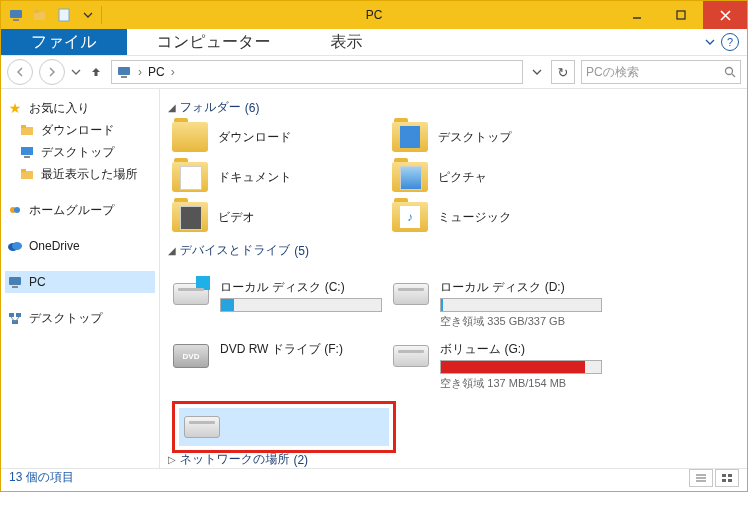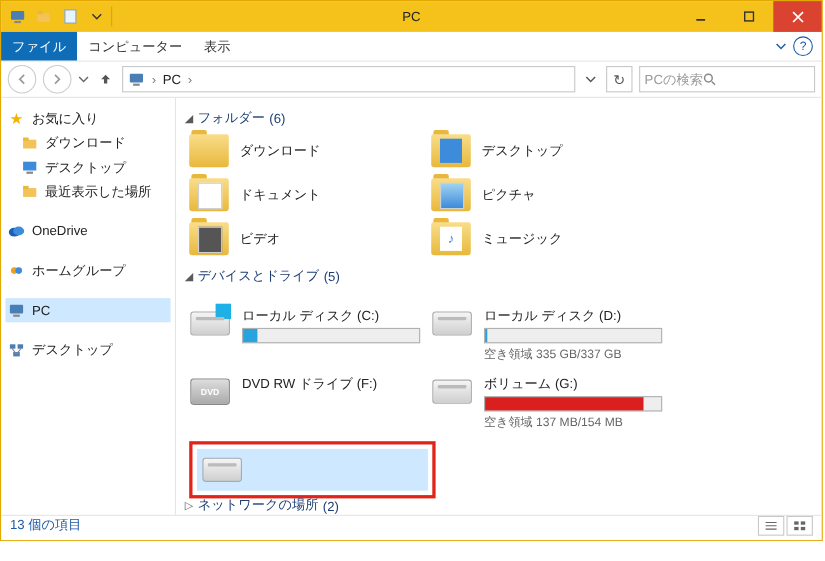--- a/index.html
+++ b/index.html
@@ -7,34 +7,34 @@
   
   .titlebar{height:28px;background:#f5c21b;display:flex;align-items:center;position:relative;}
   .titlebar .qat{display:flex;align-items:center;height:100%;padding-left:4px;gap:2px;}
   .qat .qat-item{width:22px;height:22px;display:flex;align-items:center;justify-content:center;}
   .titlebar .title{position:absolute;left:0;right:0;text-align:center;font-size:12px;pointer-events:none;}
   .winbtns{margin-left:auto;display:flex;height:100%;}
   .winbtn{width:44px;height:28px;display:flex;align-items:center;justify-content:center;}
   .winbtn.close{background:#d9432f;color:#fff;}
   
   .ribbon{height:26px;display:flex;align-items:stretch;border-bottom:1px solid #e5e5e5;position:relative;}
-  .ribbon-tab{padding:0 10px;display:flex;align-items:center;font-size:12px;color:#333;}
+  .ribbon-tab{padding:0 30px;display:flex;align-items:center;font-size:16px;color:#333;}
   .ribbon-tab.file{background:#0f6db8;color:#fff;}
   .ribbon-help{margin-left:auto;display:flex;align-items:center;gap:6px;padding-right:8px;color:#1c5aa6;}
   .chev{width:10px;height:10px;display:inline-block;}
   
   .addrrow{height:32px;display:flex;align-items:center;border-bottom:1px solid #e5e5e5;padding:0 6px;gap:6px;}
   .navbtn{width:24px;height:24px;border:1px solid #ccc;border-radius:50%;display:flex;align-items:center;justify-content:center;color:#888;}
   .uparrow{width:18px;height:18px;display:flex;align-items:center;justify-content:center;color:#555;}
   .addrbox{flex:1;height:22px;border:1px solid #c8c8c8;display:flex;align-items:center;padding-left:4px;gap:6px;font-size:12px;}
   .addrbox .pcicon{width:16px;height:16px;}
   .addrbox .sep{color:#777;}
   .addr-refresh{width:22px;height:22px;border:1px solid #c8c8c8;display:flex;align-items:center;justify-content:center;color:#555;font-size:13px;}
   .addr-drop{width:16px;display:flex;align-items:center;justify-content:center;color:#555;}
-  .searchbox{width:150px;height:22px;border:1px solid #c8c8c8;display:flex;align-items:center;padding:0 4px;color:#888;}
+  .searchbox{width:150px;height:22px;border:1px solid #c8c8c8;display:flex;align-items:center;padding:0 4px;color:#888;justify-content:space-between;}
   .searchbox span.ph{font-size:12px;color:#999;}
   
   .body{flex:1;display:flex;min-height:0;}
   .sidebar{width:150px;border-right:1px solid #e5e5e5;padding:8px 4px;overflow:auto;}
   .sb-group{margin-bottom:14px;}
   .sb-item{display:flex;align-items:center;gap:6px;padding:2px 2px 2px 14px;line-height:18px;cursor:default;}
   .sb-item.head{padding-left:2px;}
   .sb-item.sel{background:#cde8ff;}
   .sb-ico{width:16px;height:16px;display:inline-flex;align-items:center;justify-content:center;}
   .star{color:#f5b301;font-size:14px;}
@@ -220,37 +220,37 @@
                 <rect x="1" y="4" width="12" height="8" fill="#f3c35a"></rect>
                 <rect x="1" y="2" width="5" height="3" fill="#e8b83c"></rect>
               </svg>
             </span>
             <span>最近表示した場所</span>
           </div>
       </div>
       <div class="sb-group">
         <div class="sb-item head">
             <span class="sb-ico">
+              <svg width="14" height="14">
+                <circle cx="5" cy="7" r="3" fill="#f0a020"></circle>
+                <circle cx="9" cy="7" r="3" fill="#3d8bdb"></circle>
+              </svg>
+            </span>
+            <span>ホームグループ</span>
+          </div>
+      </div>
+      <div class="sb-group">
+        <div class="sb-item head">
+            <span class="sb-ico">
               <svg width="16" height="12">
                 <ellipse cx="6" cy="7" rx="5" ry="4" fill="#1a5fb4"></ellipse>
                 <ellipse cx="10" cy="6" rx="5" ry="4" fill="#3d8bdb"></ellipse>
               </svg>
             </span>
             <span>OneDrive</span>
-          </div>
-      </div>
-      <div class="sb-group">
-        <div class="sb-item head">
-            <span class="sb-ico">
-              <svg width="14" height="14">
-                <circle cx="5" cy="7" r="3" fill="#f0a020"></circle>
-                <circle cx="9" cy="7" r="3" fill="#3d8bdb"></circle>
-              </svg>
-            </span>
-            <span>ホームグループ</span>
           </div>
       </div>
       <div class="sb-group">
         <div class="sb-item head sel">
             <span class="sb-ico">
               <svg width="14" height="14">
                 <rect x="1" y="2" width="12" height="8" fill="#4a7fb5" rx="1"></rect>
                 <rect x="4" y="11" width="6" height="2" fill="#888"></rect>
               </svg>
             </span>

